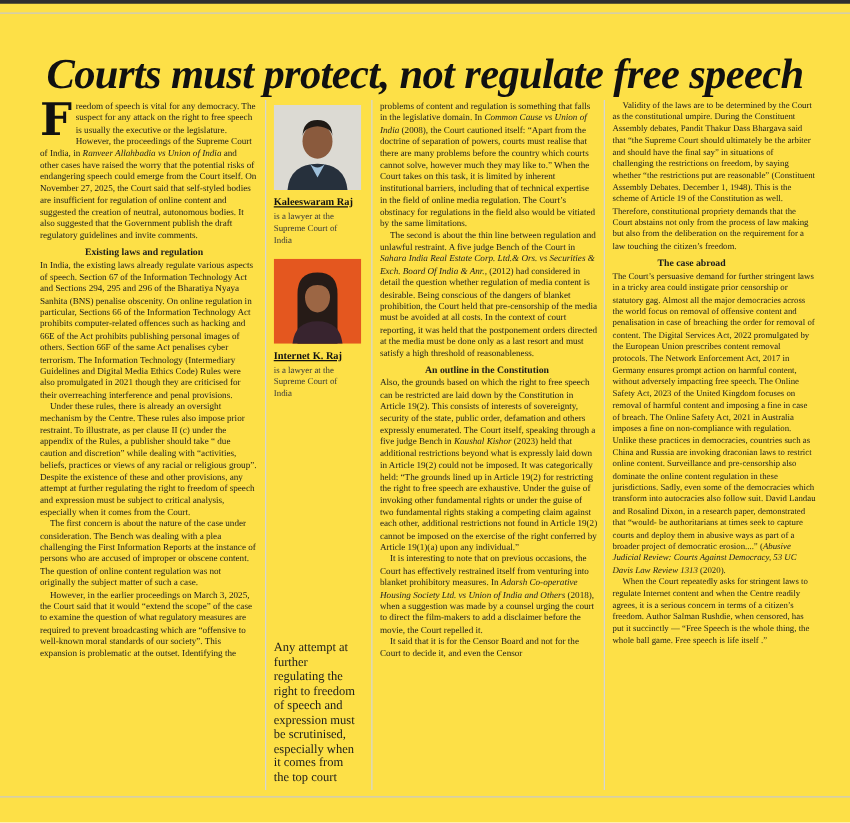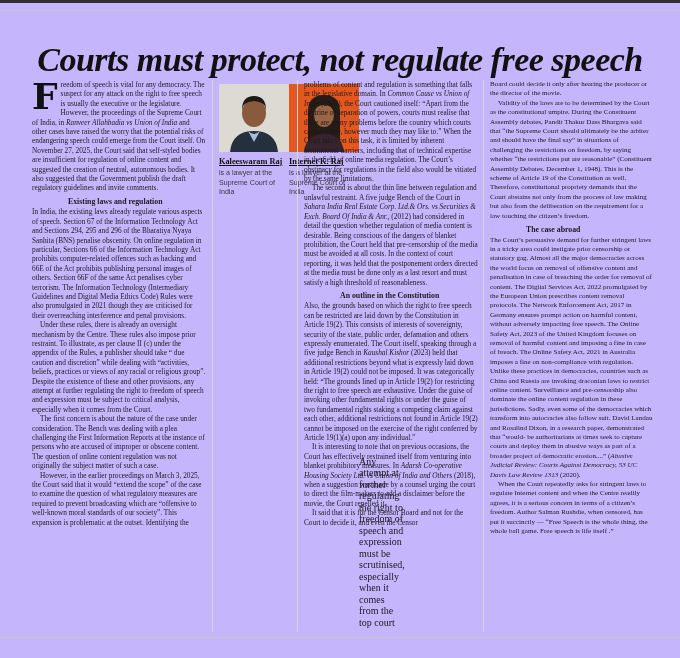--- a/index.html
+++ b/index.html
@@ -1,18 +1,18 @@
 <!DOCTYPE html>
 <html><head>
 <meta charset="utf-8">
 <style>
   html,body{margin:0;padding:0;background:#ffffff;}
   .page{
     position:relative;width:680px;height:658px;overflow:hidden;
-    background:#c4b5fd;color:#1b1b1b;
+    background:#fde047;color:#1b1b1b;
     font-family:"Liberation Serif",serif;
   }
   .top-edge-bar{position:absolute;top:0;left:0;width:680px;height:3px;background:#2f2f2f;}
   .top-rule{position:absolute;top:10px;left:0;width:680px;height:1px;background:#c9c9c6;}
   .headline{
     position:absolute;top:17px;left:0;width:680px;text-align:center;
     font-style:italic;font-weight:bold;font-size:34px;line-height:40px;letter-spacing:-0.5px;color:#111;
   }
   
   .col{position:absolute;top:80px;font-size:7.3px;line-height:9.4px;color:#1c1c1c;}
@@ -27,30 +27,30 @@
   .para.indent{text-indent:8px;font-family:Liberation Serif, serif;}
   .col-heading{margin:4px 0 1px 0;font-size:7.8px;font-weight:bold;padding-left:36px;}
   em{font-style:italic;}
   .dropcap{
     float:left;font-family:"DejaVu Serif",serif;font-weight:bold;
     font-size:36px;line-height:29px;margin:2px 3px 0 0;color:#111;
   }
   
   .authors-panel{
     position:absolute;left:219px;top:84px;width:79px;height:548px;
-    display:flex;flex-direction:row;
+    display:flex;flex-direction:column;
   }
   .author-card{margin-bottom:9px;}
   .author-photo{display:block;width:70px;height:68px;}
   .author-name{
     font-size:8.3px;font-weight:bold;text-decoration:underline;
     margin:5px 0 3px 0;color:#111;
   }
   .author-bio{
-    font-family:Liberation Sans, sans-serif;font-size:7.1px;line-height:9.6px;
+    font-family:Liberation Serif, serif;font-size:7.1px;line-height:9.6px;
     color:#3a3a3a;width:66px;
   }
   .pull-quote{
     margin-top:auto;font-size:10px;line-height:11.5px;width:68px;
     padding-bottom:4px;color:#1b1b1b;
   }
   .bottom-rule{position:absolute;top:637px;left:0;width:680px;height:1px;background:#c9c9c6;}
 </style>
 </head>
 <body>
@@ -109,21 +109,20 @@
       <p class="para indent">The second is about the thin line between regulation and unlawful restraint. A five judge Bench of the Court in <em>Sahara India Real Estate Corp. Ltd.&amp; Ors. vs Securities &amp; Exch. Board Of India &amp; Anr.,</em> (2012) had considered in detail the question whether regulation of media content is desirable. Being conscious of the dangers of blanket prohibition, the Court held that pre-censorship of the media must be avoided at all costs. In the context of court reporting, it was held that the postponement orders directed at the media must be done only as a last resort and must satisfy a high threshold of reasonableness.</p>
       <h3 class="col-heading">An outline in the Constitution</h3>
       <p class="para">Also, the grounds based on which the right to free speech can be restricted are laid down by the Constitution in Article 19(2). This consists of interests of sovereignty, security of the state, public order, defamation and others expressly enumerated. The Court itself, speaking through a five judge Bench in <em>Kaushal Kishor</em> (2023) held that additional restrictions beyond what is expressly laid down in Article 19(2) could not be imposed. It was categorically held: “The grounds lined up in Article 19(2) for restricting the right to free speech are exhaustive. Under the guise of invoking other fundamental rights or under the guise of two fundamental rights staking a competing claim against each other, additional restrictions not found in Article 19(2) cannot be imposed on the exercise of the right conferred by Article 19(1)(a) upon any individual.”</p>
       <p class="para indent">It is interesting to note that on previous occasions, the Court has effectively restrained itself from venturing into blanket prohibitory measures. In <em>Adarsh Co-operative Housing Society Ltd. vs Union of India and Others</em> (2018), when a suggestion was made by a counsel urging the court to direct the film-makers to add a disclaimer before the movie, the Court repelled it.</p>
       <p class="para indent">It said that it is for the Censor Board and not for the Court to decide it, and even the Censor</p>
     </div>
 
   <div class="vdiv vdiv-3"></div>
 
   <div class="col col-4">
-      <p class="para">Board could decide it only after hearing the producer or the director of the movie.</p>
       <p class="para indent">Validity of the laws are to be determined by the Court as the constitutional umpire. During the Constituent Assembly debates, Pandit Thakur Dass Bhargava said that “the Supreme Court should ultimately be the arbiter and should have the final say” in situations of challenging the restrictions on freedom, by saying whether “the restrictions put are reasonable” (Constituent Assembly Debates. December 1, 1948). This is the scheme of Article 19 of the Constitution as well. Therefore, constitutional propriety demands that the Court abstains not only from the process of law making but also from the deliberation on the requirement for a law touching the citizen’s freedom.</p>
       <h3 class="col-heading">The case abroad</h3>
       <p class="para">The Court’s persuasive demand for further stringent laws in a tricky area could instigate prior censorship or statutory gag. Almost all the major democracies across the world focus on removal of offensive content and penalisation in case of breaching the order for removal of content. The Digital Services Act, 2022 promulgated by the European Union prescribes content removal protocols. The Network Enforcement Act, 2017 in Germany ensures prompt action on harmful content, without adversely impacting free speech. The Online Safety Act, 2023 of the United Kingdom focuses on removal of harmful content and imposing a fine in case of breach. The Online Safety Act, 2021 in Australia imposes a fine on non-compliance with regulation. Unlike these practices in democracies, countries such as China and Russia are invoking draconian laws to restrict online content. Surveillance and pre-censorship also dominate the online content regulation in these jurisdictions. Sadly, even some of the democracies which transform into autocracies also follow suit. David Landau and Rosalind Dixon, in a research paper, demonstrated that “would- be authoritarians at times seek to capture courts and deploy them in abusive ways as part of a broader project of democratic erosion....” (<em>Abusive Judicial Review: Courts Against Democracy, 53 UC Davis Law Review 1313</em> (2020).</p>
       <p class="para indent">When the Court repeatedly asks for stringent laws to regulate Internet content and when the Centre readily agrees, it is a serious concern in terms of a citizen’s freedom. Author Salman Rushdie, when censored, has put it succinctly — “Free Speech is the whole thing, the whole ball game. Free speech is life itself .”</p>
     </div>
 
   <div class="bottom-rule"></div>
 
 </div>
 

